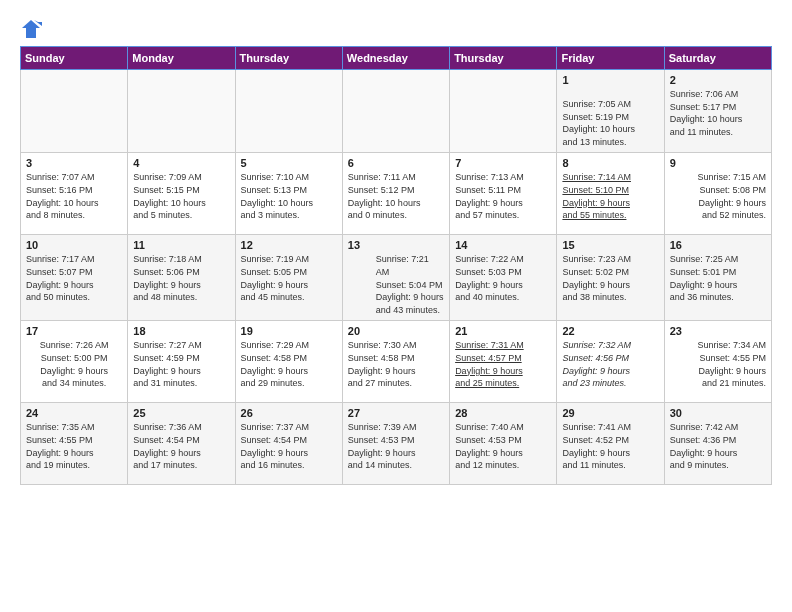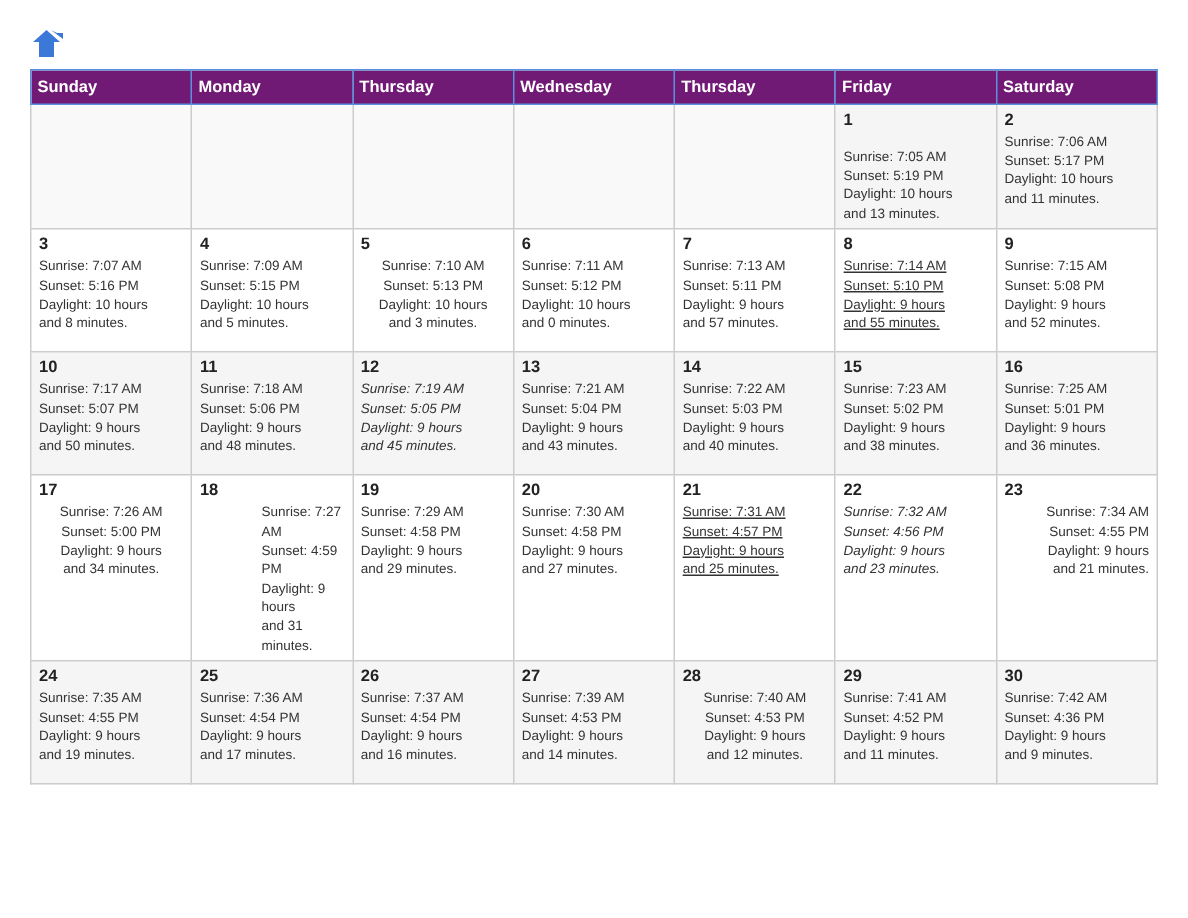--- a/index.html
+++ b/index.html
@@ -165,21 +165,21 @@
           </td>
           <td>
             <span class="day-num">4</span>
             <div class="day-info" style="white-space: pre-line;">Sunrise: 7:09 AM
 Sunset: 5:15 PM
 Daylight: 10 hours
 and 5 minutes.</div>
           </td>
           <td>
             <span class="day-num">5</span>
-            <div class="day-info" style="white-space: pre-line; text-align: center;">Sunrise: 7:10 AM
+            <div class="day-info" style="white-space: pre-line;">Sunrise: 7:10 AM
 Sunset: 5:13 PM
 Daylight: 10 hours
 and 3 minutes.</div>
           </td>
           <td>
             <span class="day-num">6</span>
             <div class="day-info" style="white-space: pre-line;">Sunrise: 7:11 AM
 Sunset: 5:12 PM
 Daylight: 10 hours
 and 0 minutes.</div>
@@ -193,21 +193,21 @@
           </td>
           <td>
             <span class="day-num">8</span>
             <div class="day-info" style="white-space: pre-line; text-decoration: underline;">Sunrise: 7:14 AM
 Sunset: 5:10 PM
 Daylight: 9 hours
 and 55 minutes.</div>
           </td>
           <td>
             <span class="day-num">9</span>
-            <div class="day-info" style="white-space: pre-line;">Sunrise: 7:15 AM
+            <div class="day-info" style="white-space: pre-line; text-align: right;">Sunrise: 7:15 AM
 Sunset: 5:08 PM
 Daylight: 9 hours
 and 52 minutes.</div>
           </td>
         </tr>
         <tr>
           <td>
             <span class="day-num">10</span>
             <div class="day-info" style="white-space: pre-line;">Sunrise: 7:17 AM
 Sunset: 5:07 PM
@@ -216,28 +216,28 @@
           </td>
           <td>
             <span class="day-num">11</span>
             <div class="day-info" style="white-space: pre-line;">Sunrise: 7:18 AM
 Sunset: 5:06 PM
 Daylight: 9 hours
 and 48 minutes.</div>
           </td>
           <td>
             <span class="day-num">12</span>
-            <div class="day-info" style="white-space: pre-line; font-style: italic;">Sunrise: 7:19 AM
+            <div class="day-info" style="white-space: pre-line;">Sunrise: 7:19 AM
 Sunset: 5:05 PM
 Daylight: 9 hours
 and 45 minutes.</div>
           </td>
           <td>
             <span class="day-num">13</span>
-            <div class="day-info" style="white-space: pre-line;">Sunrise: 7:21 AM
+            <div class="day-info" style="white-space: pre-line; margin-left: 28px;">Sunrise: 7:21 AM
 Sunset: 5:04 PM
 Daylight: 9 hours
 and 43 minutes.</div>
           </td>
           <td>
             <span class="day-num">14</span>
             <div class="day-info" style="white-space: pre-line;">Sunrise: 7:22 AM
 Sunset: 5:03 PM
 Daylight: 9 hours
 and 40 minutes.</div>
@@ -260,21 +260,21 @@
         <tr>
           <td>
             <span class="day-num">17</span>
             <div class="day-info" style="white-space: pre-line; text-align: center;">Sunrise: 7:26 AM
 Sunset: 5:00 PM
 Daylight: 9 hours
 and 34 minutes.</div>
           </td>
           <td>
             <span class="day-num">18</span>
-            <div class="day-info" style="white-space: pre-line; margin-left: 41px;">Sunrise: 7:27 AM
+            <div class="day-info" style="white-space: pre-line;">Sunrise: 7:27 AM
 Sunset: 4:59 PM
 Daylight: 9 hours
 and 31 minutes.</div>
           </td>
           <td>
             <span class="day-num">19</span>
             <div class="day-info" style="white-space: pre-line;">Sunrise: 7:29 AM
 Sunset: 4:58 PM
 Daylight: 9 hours
 and 29 minutes.</div>
@@ -332,21 +332,21 @@
           </td>
           <td>
             <span class="day-num">27</span>
             <div class="day-info" style="white-space: pre-line;">Sunrise: 7:39 AM
 Sunset: 4:53 PM
 Daylight: 9 hours
 and 14 minutes.</div>
           </td>
           <td>
             <span class="day-num">28</span>
-            <div class="day-info" style="white-space: pre-line; text-align: center;">Sunrise: 7:40 AM
+            <div class="day-info" style="white-space: pre-line;">Sunrise: 7:40 AM
 Sunset: 4:53 PM
 Daylight: 9 hours
 and 12 minutes.</div>
           </td>
           <td>
             <span class="day-num">29</span>
             <div class="day-info" style="white-space: pre-line;">Sunrise: 7:41 AM
 Sunset: 4:52 PM
 Daylight: 9 hours
 and 11 minutes.</div>

